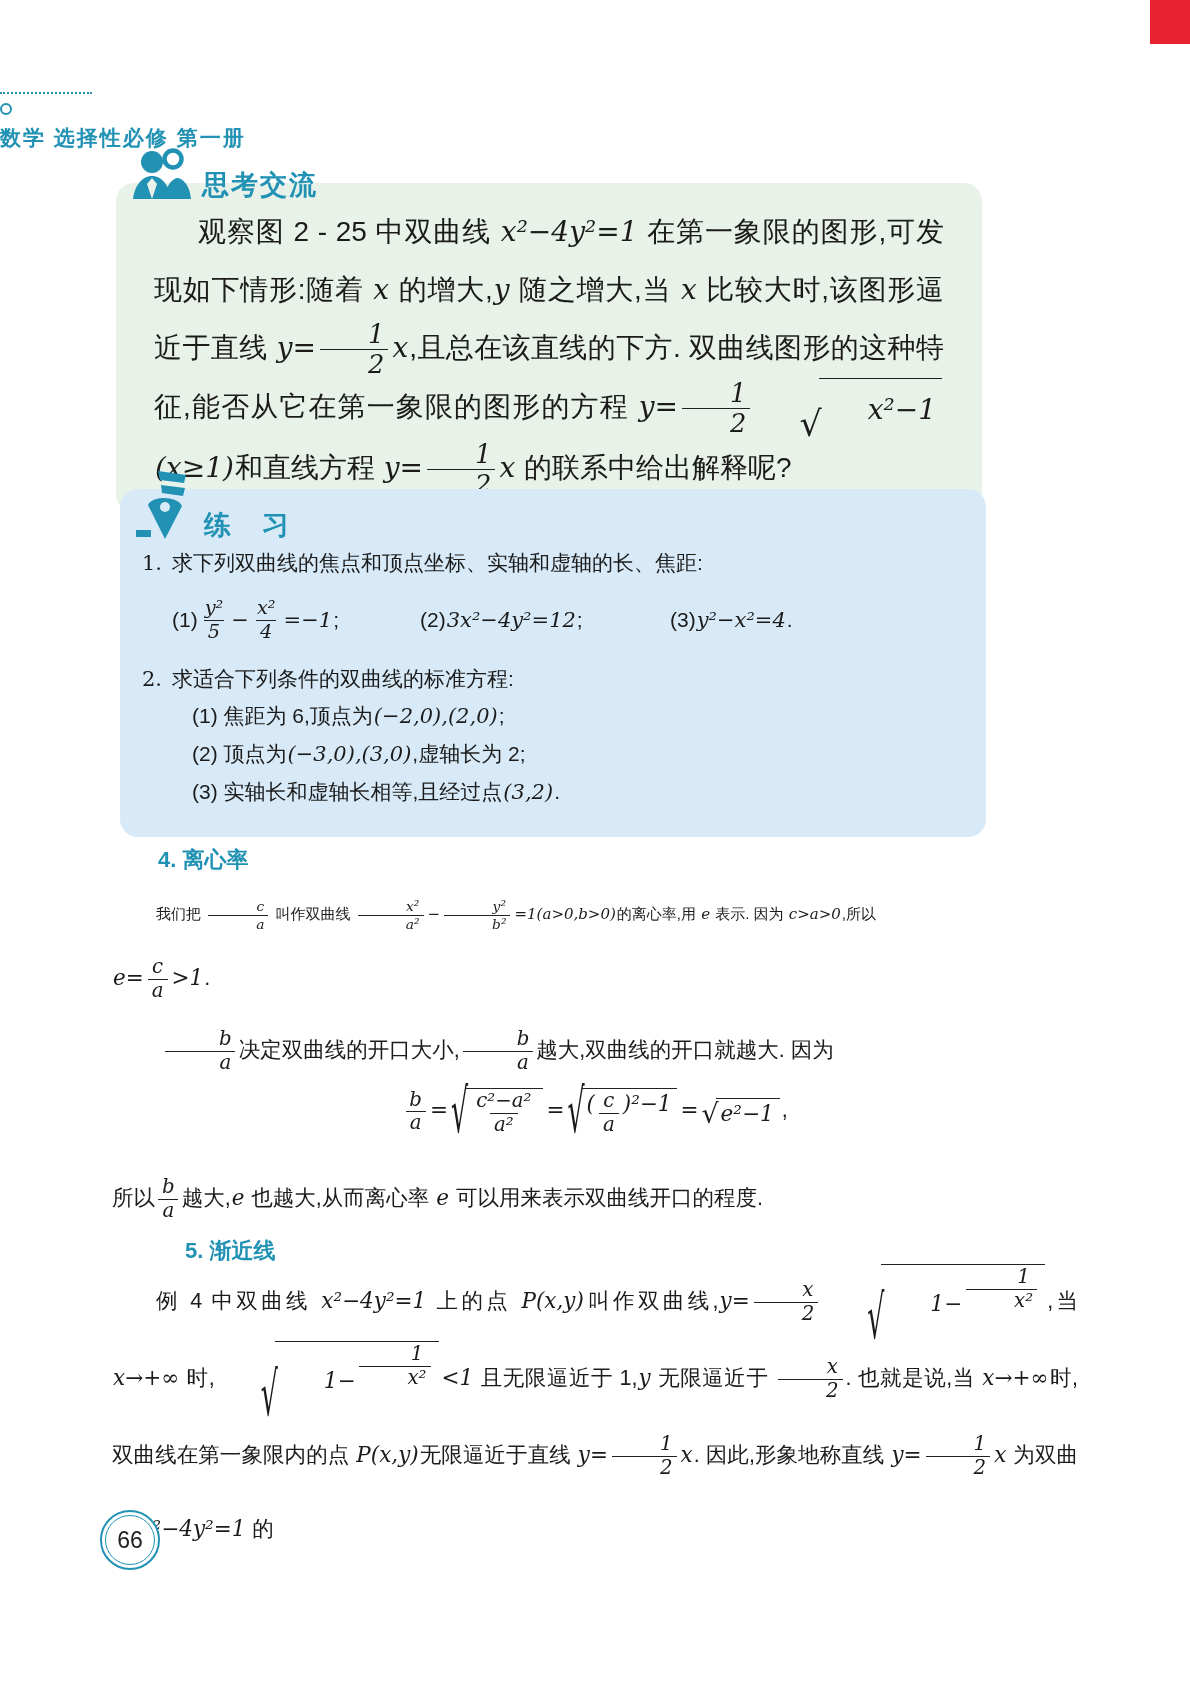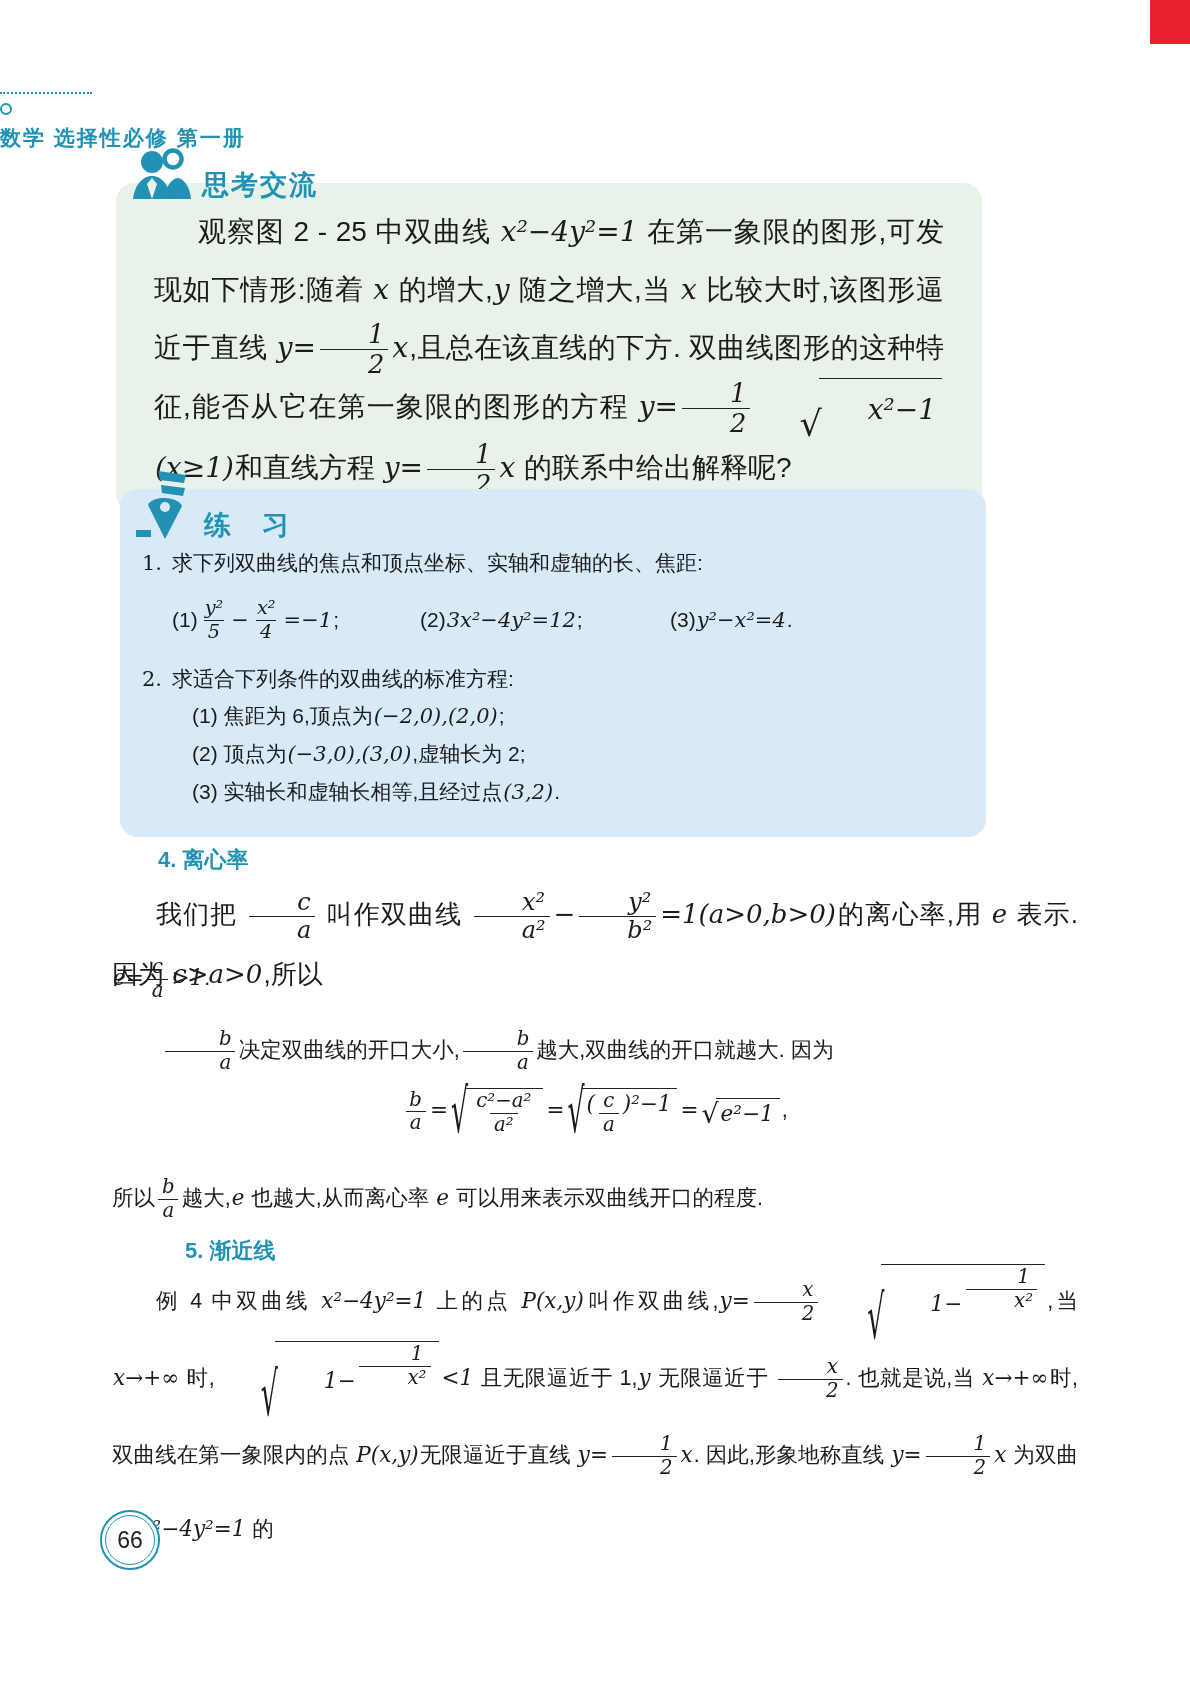--- a/index.html
+++ b/index.html
@@ -51,21 +51,21 @@
   .fcell{display:inline-flex;align-items:center;}
   .fcell.c1{margin-left:30px;width:248px;}
   .fcell.c2{width:250px;}
   .fcell.c3{flex:1;}
   .ex-item2{margin-top:4px;}
   .ex-sub{line-height:37px;padding-left:50px;}
 
   
   .sec-h{position:absolute;margin:0;font-size:22px;font-weight:700;color:var(--accent,#2191b4);}
   .sec4-h{left:158px;top:845px;}
-  .sec4-p1{position:absolute;left:112px;top:884px;width:966px;line-height:60px;font-size:26px;}
+  .sec4-p1{position:absolute;left:112px;top:884px;width:966px;line-height:60px;font-size:15px;}
   .sec4-p1b{position:absolute;left:112px;top:948px;width:966px;line-height:60px;font-size:21.5px;}
   .sec4-p2{position:absolute;left:112px;top:1020px;width:966px;line-height:60px;font-size:21.5px;text-indent:50px;}
   .sec4-formula{position:absolute;left:112px;top:1088px;width:966px;text-align:center;font-size:21.5px;}
   .sec4-p3{position:absolute;left:112px;top:1168px;width:966px;line-height:60px;font-size:21.5px;}
   .sec5-h{left:158px;top:1236px;margin-left:27px;}
   .sec5-p1{position:absolute;left:112px;top:1264px;width:966px;line-height:74px;font-size:21.5px;}
 
   
   .badge{position:absolute;left:100px;top:1510px;width:56px;height:56px;border:2px solid var(--accent,#2191b4);
          border-radius:50%;display:flex;align-items:center;justify-content:center;background:#fff;}

